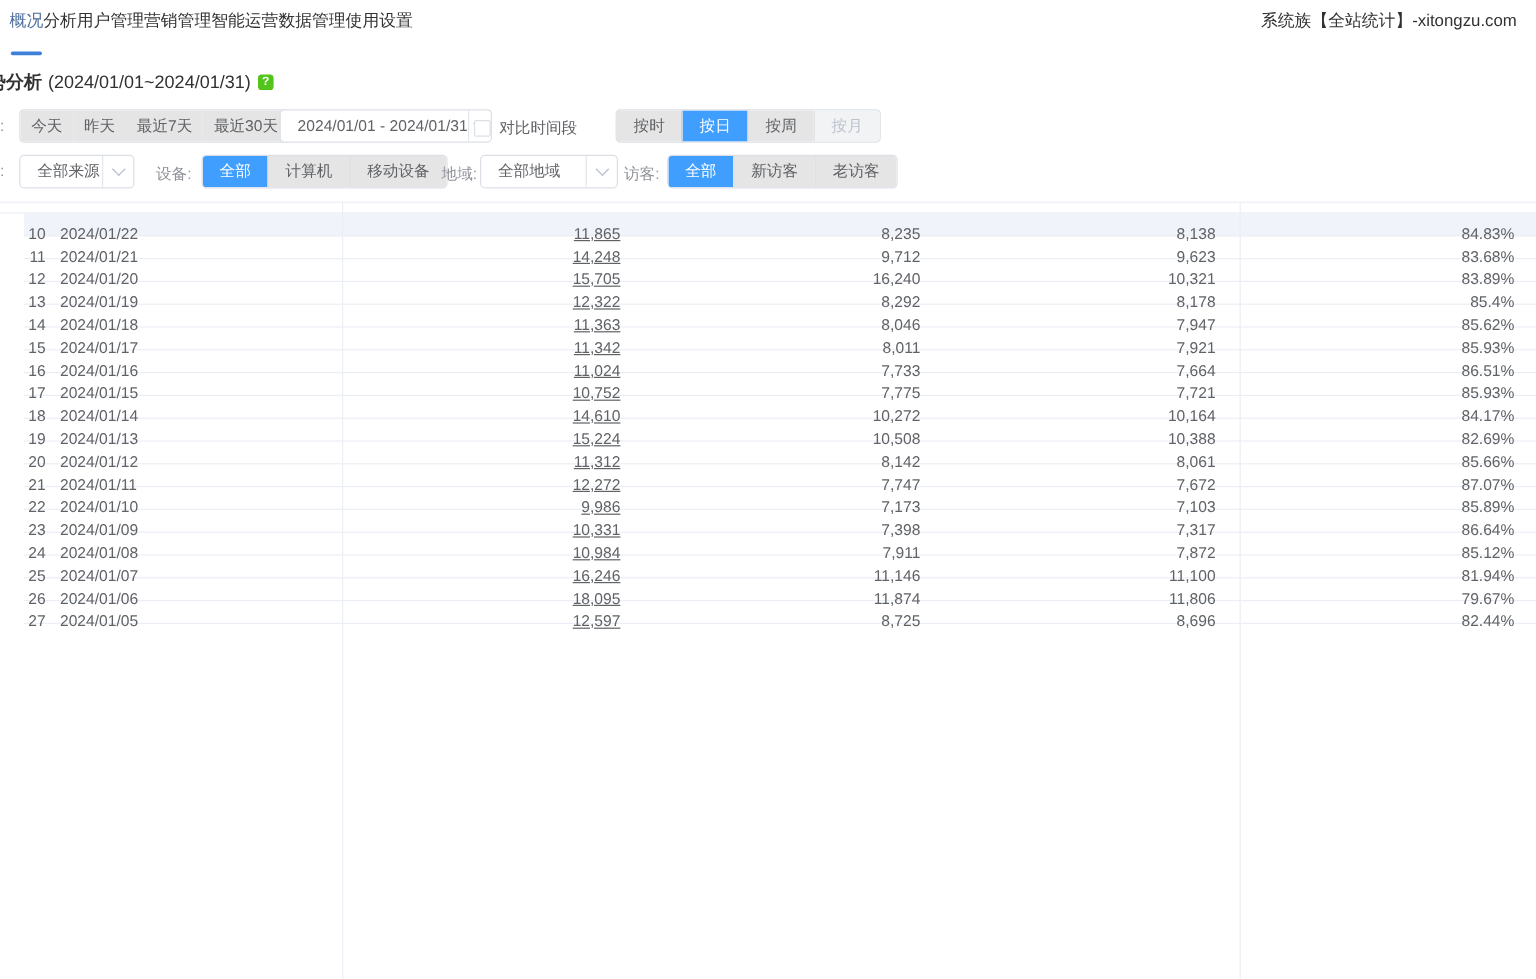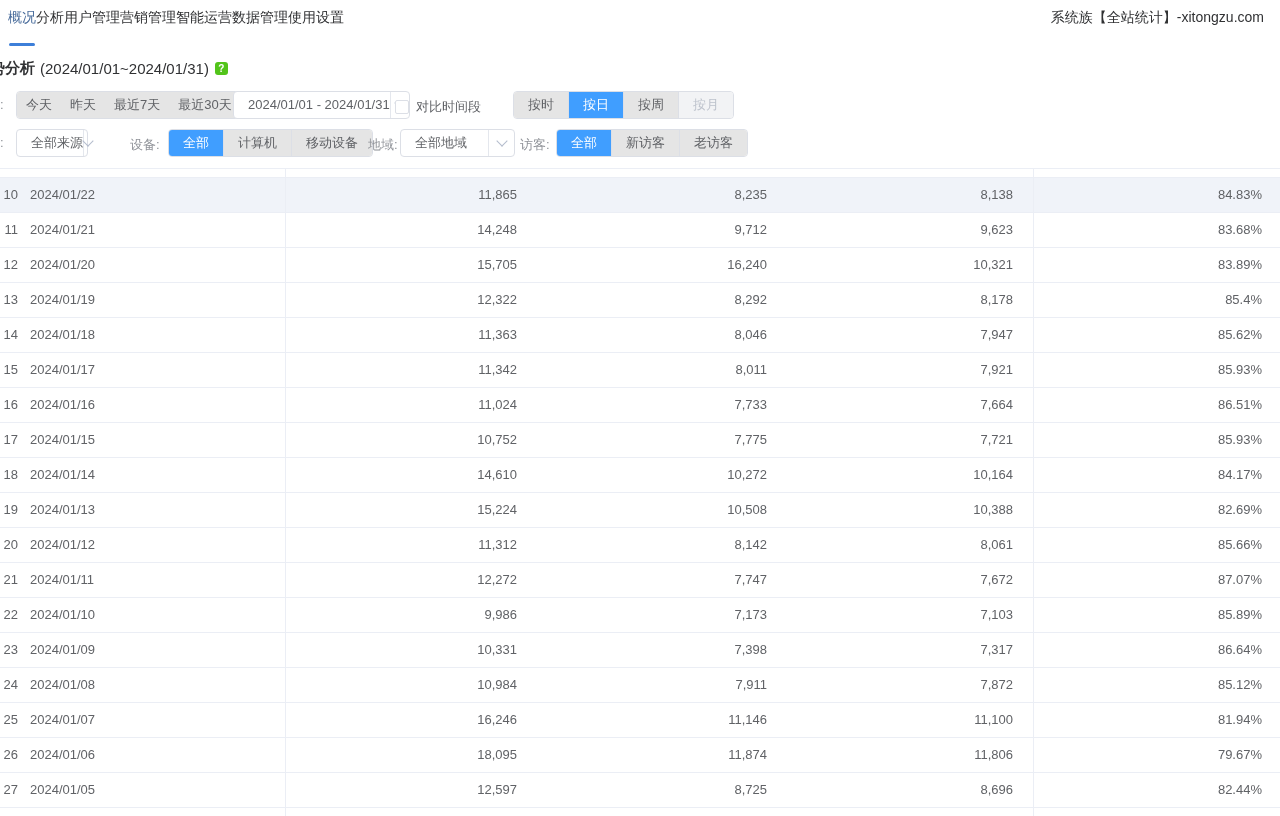--- a/index.html
+++ b/index.html
@@ -34,26 +34,26 @@
   .chev{display:inline-block;width:7px;height:7px;border-right:1.5px solid #b4bccc;border-bottom:1.5px solid #b4bccc;transform:rotate(45deg);margin-top:-4px;}
   .checkbox-wrap{position:absolute;display:flex;align-items:center;gap:7px;cursor:pointer;}
   .checkbox{width:14px;height:14px;box-sizing:border-box;border:1px solid #dcdfe6;border-radius:2px;background:#fff;}
   .checkbox-label{font-size:13px;color:#606266;white-space:nowrap;}
   .f-label{position:absolute;font-size:13px;color:#909399;white-space:nowrap;}
   
   .table{position:absolute;top:168px;left:0;width:1280px;height:648px;border-top:1px solid #ebeef5;background:#fff;overflow:hidden;}
   .vline{position:absolute;top:0;bottom:0;width:1px;background:#ebeef5;z-index:2;}
   .vline.v1{left:285px;} .vline.v2{left:1033px;}
   .sliver{height:8px;border-bottom:1px solid #ebeef5;}
-  .trow{position:relative;height:35px;box-sizing:border-box;border-bottom:1px solid #ebeef5;font-size:13px;color:#606266;line-height:34px;}
+  .trow{position:relative;height:19px;box-sizing:border-box;border-bottom:1px solid #ebeef5;font-size:13px;color:#606266;line-height:34px;margin-left:20px;}
   .trow.hl{background:#f0f3f9;}
   .c{position:absolute;white-space:nowrap;}
   .c-idx{left:0;width:18px;text-align:right;}
   .c-date{left:30px;}
-  .c-v1{right:763px;} .c-v2{right:513px;} .c-v3{right:267px;} .c-pct{right:18px;}
+  .c-v1{right:763px;text-decoration:underline;} .c-v2{right:513px;} .c-v3{right:267px;} .c-pct{right:18px;}
 </style>
 </head>
 <body>
 
 <div class="screen">
 
   <div class="topnav">
     <div class="tabs">
       <div class="tab active">概况</div>
       <div class="tab">分析</div>
@@ -95,21 +95,21 @@
 
   <div class="group segmented" style="left:513px;top:91px">
     <div class="opt">按时</div>
     <div class="opt active">按日</div>
     <div class="opt">按周</div>
     <div class="opt disabled">按月</div>
   </div>
 
   <span class="f-colon" style="left:0;top:135px">:</span>
 
-  <div class="picker" style="left:16px;top:129px;width:72px">
+  <div class="picker" style="left:16px;top:129px;width:96px">
     <div class="ptext">全部来源</div>
     <div class="pchev">
         <span class="chev"></span>
       </div>
   </div>
 
   <span class="f-label" style="left:130px;top:136px">设备:</span>
 
   <div class="group segmented" style="left:168px;top:129px">
     <div class="opt active">全部</div>

